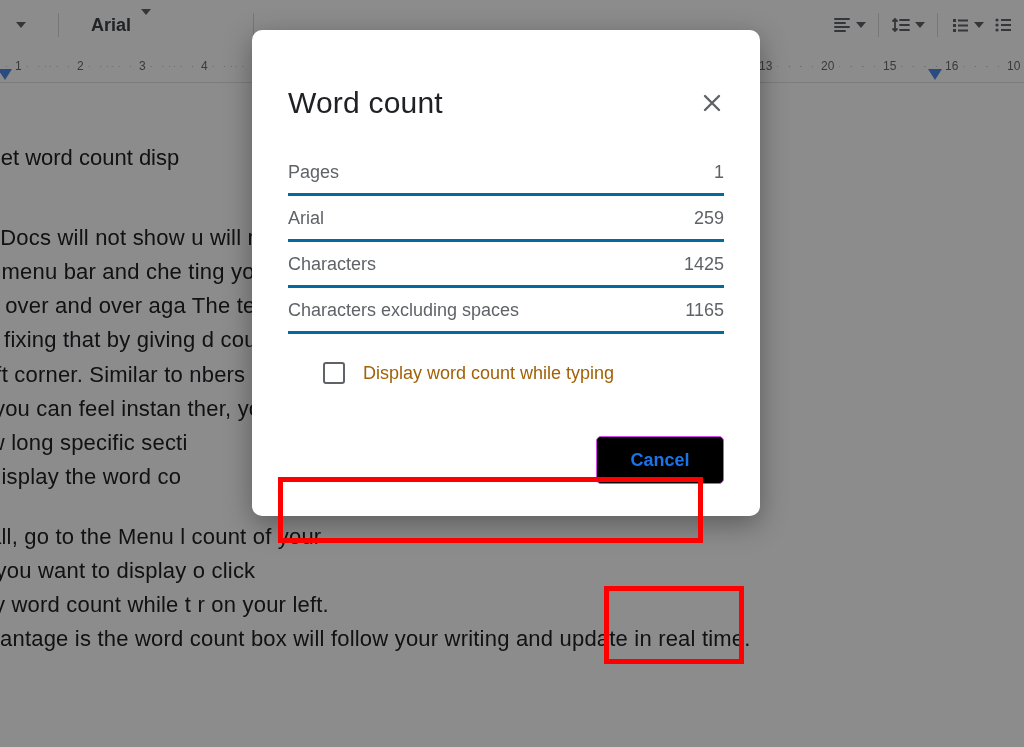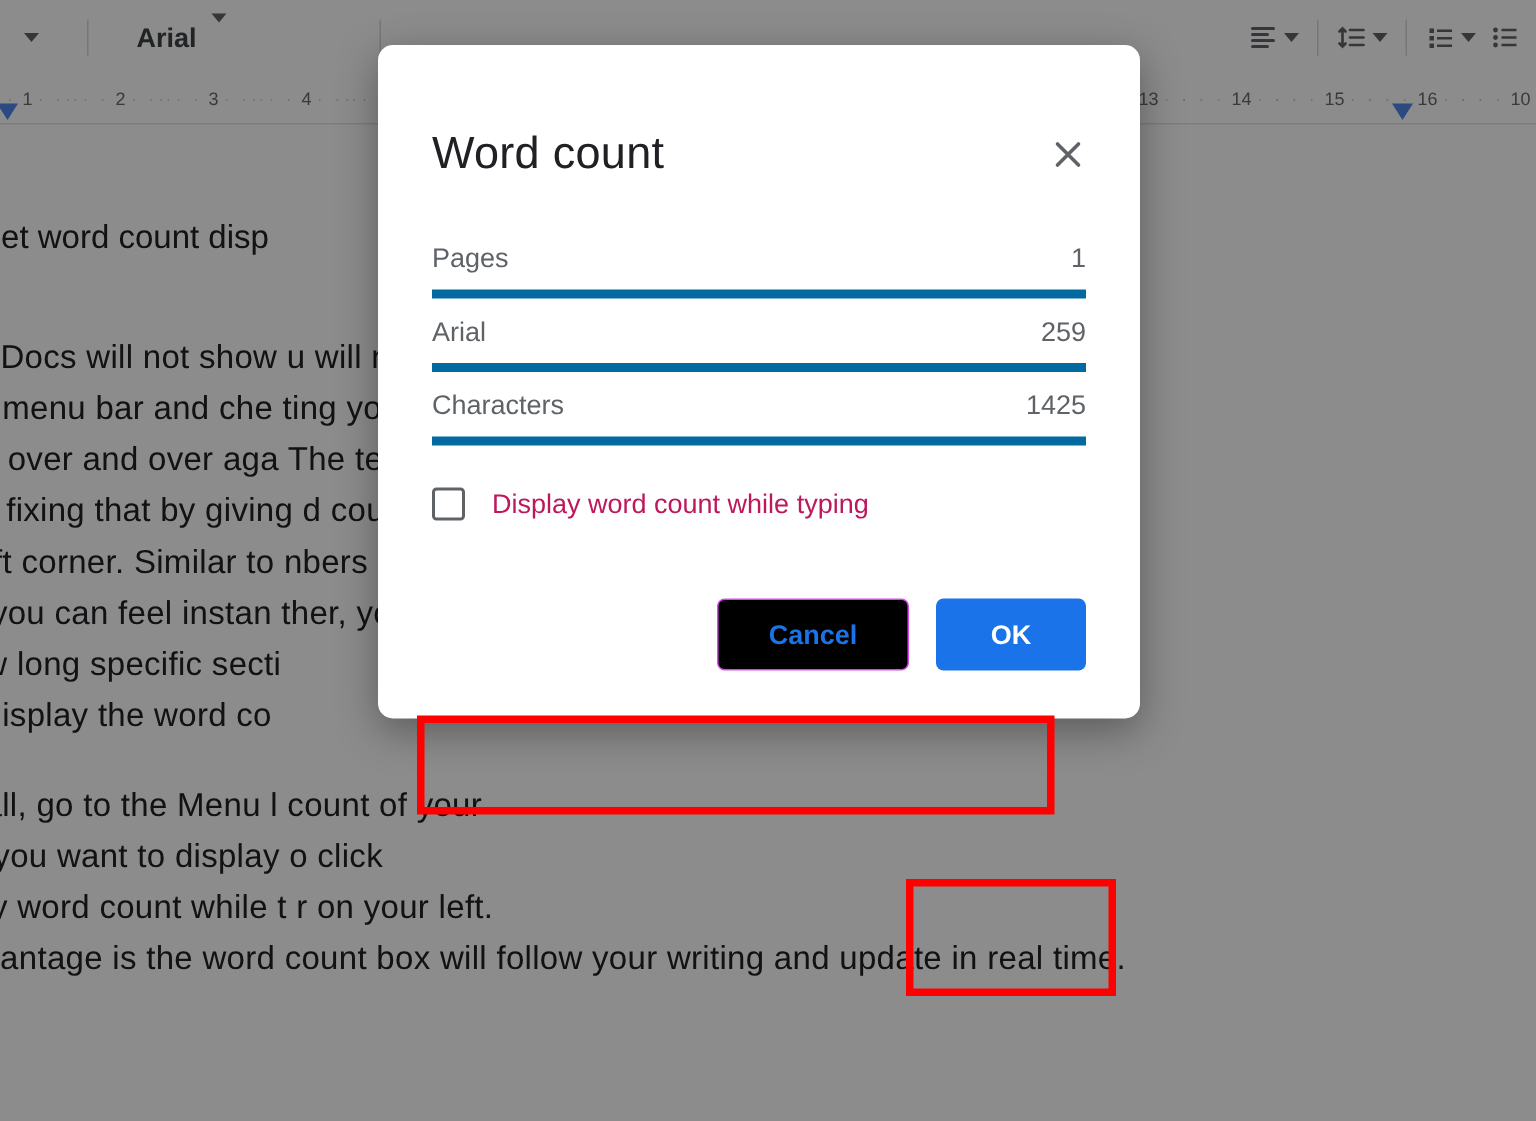--- a/index.html
+++ b/index.html
@@ -23,23 +23,23 @@
   .doc-body{margin-top:46px;font-size:22px;line-height:1.55;white-space:nowrap;letter-spacing:.2px;}
   .doc-body span{display:block;}
   .para2{margin-top:26px;}
   .dim{position:absolute;inset:0;background:rgba(0,0,0,.45);}
   
   .dialog{position:absolute;left:252px;top:30px;width:508px;background:#fff;border-radius:10px;box-shadow:0 8px 28px rgba(0,0,0,.35);padding:28px 36px 32px 36px;box-sizing:border-box;font-family:"Google Sans","Helvetica Neue",Arial,sans-serif;}
   .dlg-header{display:flex;align-items:center;justify-content:space-between;margin-bottom:30px;margin-top:28px;}
   .dlg-title{font-size:30px;color:#202124;letter-spacing:.2px;}
   .close-x{width:24px;height:24px;color:#5f6368;display:flex;align-items:center;justify-content:center;}
   .close-x svg{display:block;}
-  .stat-row{display:flex;justify-content:space-between;align-items:baseline;font-size:18px;color:#5f6368;padding:12px 0 10px 0;border-bottom:6px solid #0369a1;}
+  .stat-row{display:flex;justify-content:space-between;align-items:baseline;font-size:18px;color:#5f6368;padding:12px 0 10px 0;border-bottom:3px solid #0369a1;}
   .stat-row .val{color:#5f6368;}
-  .check-wrap{margin-top:28px;display:flex;align-items:center;gap:18px;color:#be185d;font-size:18px;}
+  .check-wrap{margin-top:28px;display:flex;align-items:center;gap:18px;color:#a16207;font-size:18px;margin-left:35px;}
   .chk{width:22px;height:22px;border:2.5px solid #5f6368;border-radius:3px;box-sizing:border-box;}
   .dlg-buttons{display:flex;justify-content:flex-end;gap:18px;margin-top:52px;}
   .btn{height:48px;border-radius:5px;font-size:18px;font-weight:600;display:flex;align-items:center;justify-content:center;box-sizing:border-box;}
   .btn-cancel{width:128px;border:1px solid #d946ef;color:#1a73e8;background:#000000;}
   .btn-ok{width:100px;background:#1a73e8;color:#fff;}
   
   .callout{position:absolute;border:5px solid #ff0000;box-sizing:border-box;pointer-events:none;}
   .co1{left:278px;top:477px;width:425px;height:66px;}
   .co2{left:604px;top:586px;width:140px;height:78px;}
 </style>
@@ -152,21 +152,21 @@
           <span class="ruler-num">12</span>
           <span class="dots">· · ·</span>
         </span>
         <span class="ruler-seg">
           <span class="dots">· · ·</span>
           <span class="ruler-num">13</span>
           <span class="dots">· · ·</span>
         </span>
         <span class="ruler-seg">
           <span class="dots">· · ·</span>
-          <span class="ruler-num">14</span>
+          <span class="ruler-num">20</span>
           <span class="dots">· · ·</span>
         </span>
         <span class="ruler-seg">
           <span class="dots">· · ·</span>
           <span class="ruler-num">15</span>
           <span class="dots">· · ·</span>
         </span>
         <span class="ruler-seg">
           <span class="dots">· · ·</span>
           <span class="ruler-num">16</span>
@@ -221,25 +221,28 @@
         <div class="val">1</div>
       </div>
       <div class="stat-row">
         <div>Arial</div>
         <div class="val">259</div>
       </div>
       <div class="stat-row">
         <div>Characters</div>
         <div class="val">1425</div>
       </div>
+      <div class="stat-row">
+        <div>Characters excluding spaces</div>
+        <div class="val">1165</div>
+      </div>
     </div>
   <div class="check-wrap">
     <div class="chk"></div>
     <div>Display word count while typing</div>
   </div>
   <div class="dlg-buttons">
     <div class="btn btn-cancel">Cancel</div>
-    <div class="btn btn-ok">OK</div>
   </div>
 </div>
 
 <div class="callout co1"></div>
 <div class="callout co2"></div>
 
 </body></html>

